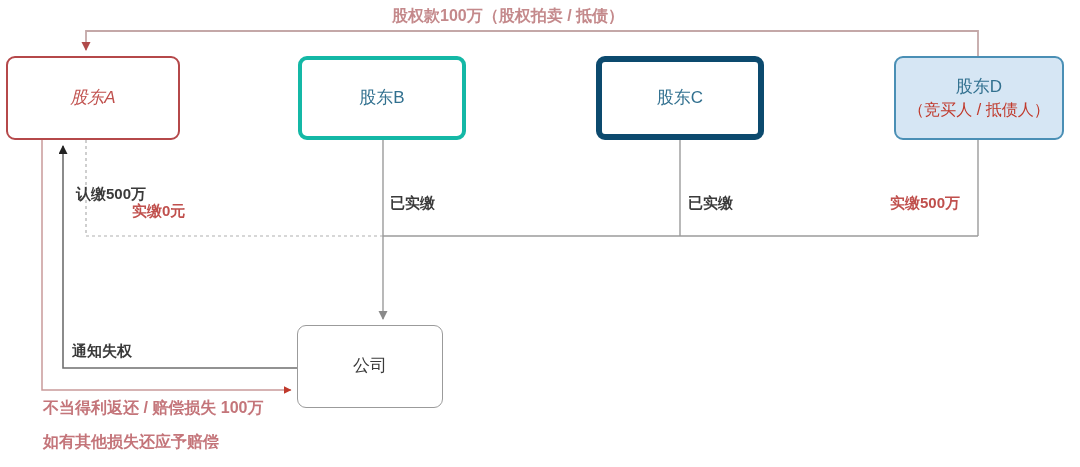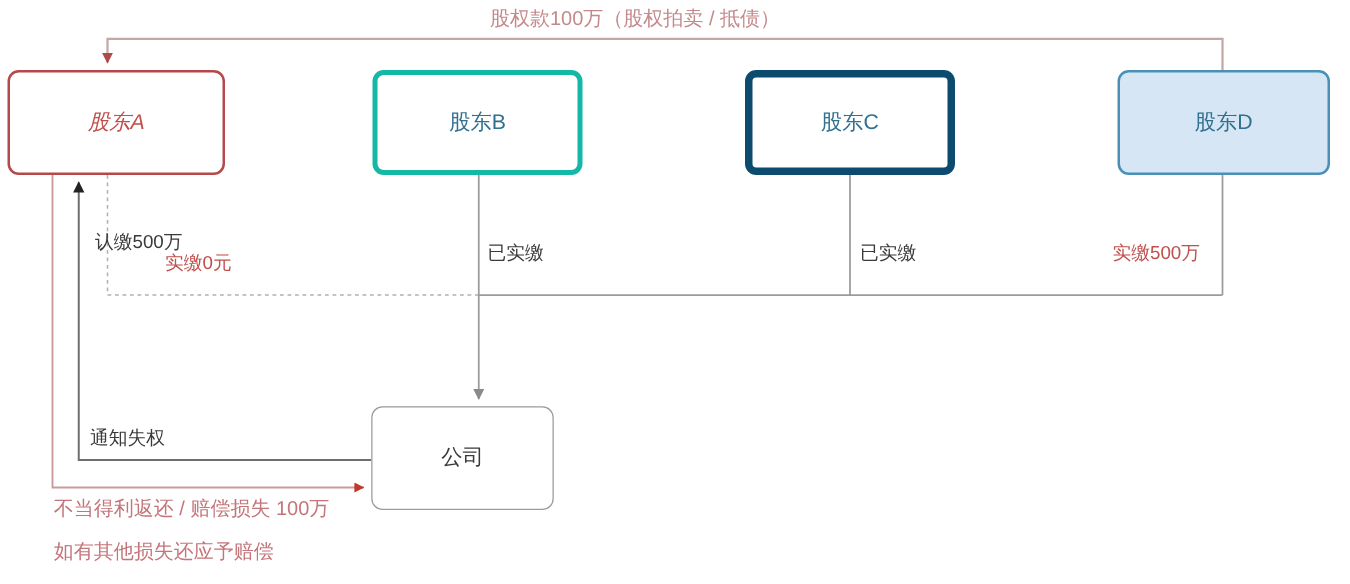--- a/index.html
+++ b/index.html
@@ -15,21 +15,21 @@
   .node-b{left:298px;top:56px;width:168px;height:84px;border:4px solid #14b8a6;background:#ffffff;}
   .node-b .t{color:#31708f;font-size:17px;}
   .node-c{left:596px;top:56px;width:168px;height:84px;border:6px solid #0c4a6e;background:#ffffff;}
   .node-c .t{color:#31708f;font-size:17px;}
   .node-d{left:894px;top:56px;width:170px;height:84px;border:2px solid #4a8fb5;background:#d6e6f4;}
   .node-d .t1{color:#31708f;font-size:17px;}
   .node-d .t2{color:#c0392b;font-size:16px;}
   .node-co{left:297px;top:325px;width:146px;height:83px;border:1.6px solid #9b9b9b;background:#ffffff;}
   .node-co .t{color:#3a3a3a;font-size:17px;}
 
-  .lbl{position:absolute;white-space:pre;line-height:1.5;}
+  .lbl{position:absolute;white-space:pre;line-height:1.5;font-weight:bold;}
   .lbl-top{left:392px;top:4px;color:#c4898b;font-size:16px;}
   .lbl-a1{left:76px;top:183px;color:#3a3a3a;font-size:15px;}
   .lbl-a2{left:92px;top:200px;color:#c0504d;font-size:15px;margin-left:40px;}
   .lbl-b{left:390px;top:192px;color:#3a3a3a;font-size:15px;}
   .lbl-c{left:688px;top:192px;color:#3a3a3a;font-size:15px;}
   .lbl-d{left:890px;top:192px;color:#c0504d;font-size:15px;}
   .lbl-notify{left:72px;top:340px;color:#3a3a3a;font-size:15px;}
   .lbl-r1{left:43px;top:396px;color:#c4757a;font-size:16px;}
   .lbl-r2{left:43px;top:430px;color:#c4757a;font-size:16px;}
 </style>
@@ -80,20 +80,21 @@
   <div class="node node-b">
     <span class="t">股东B</span>
   </div>
 
   <div class="node node-c">
     <span class="t">股东C</span>
   </div>
 
   <div class="node node-d">
     <span class="t1">股东D</span>
+    <span class="t2">（竞买人 / 抵债人）</span>
   </div>
 
   <div class="node node-co">
     <span class="t">公司</span>
   </div>
 
   <div class="lbl lbl-a1">认缴500万</div>
   <div class="lbl lbl-a2">实缴0元</div>
   <div class="lbl lbl-b">已实缴</div>
   <div class="lbl lbl-c">已实缴</div>

